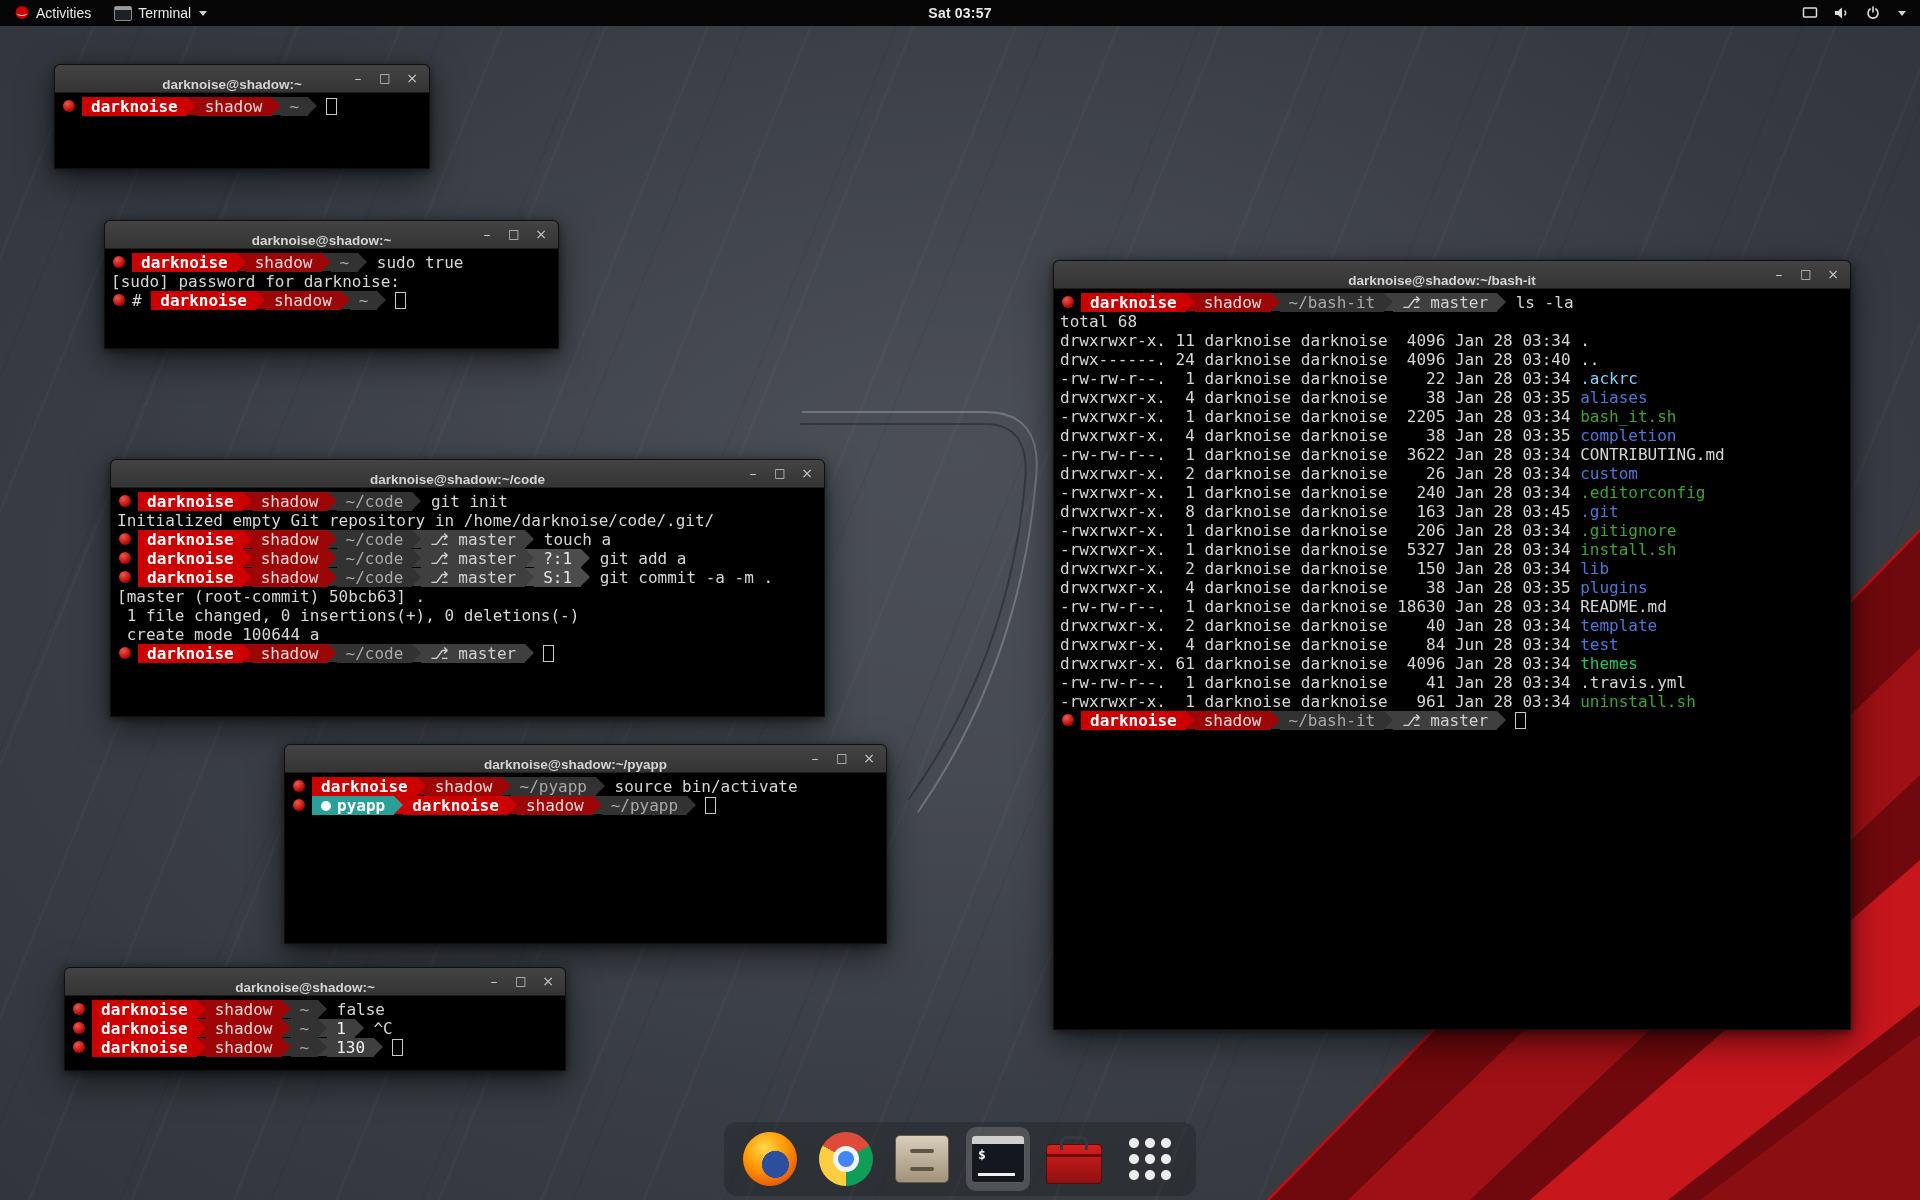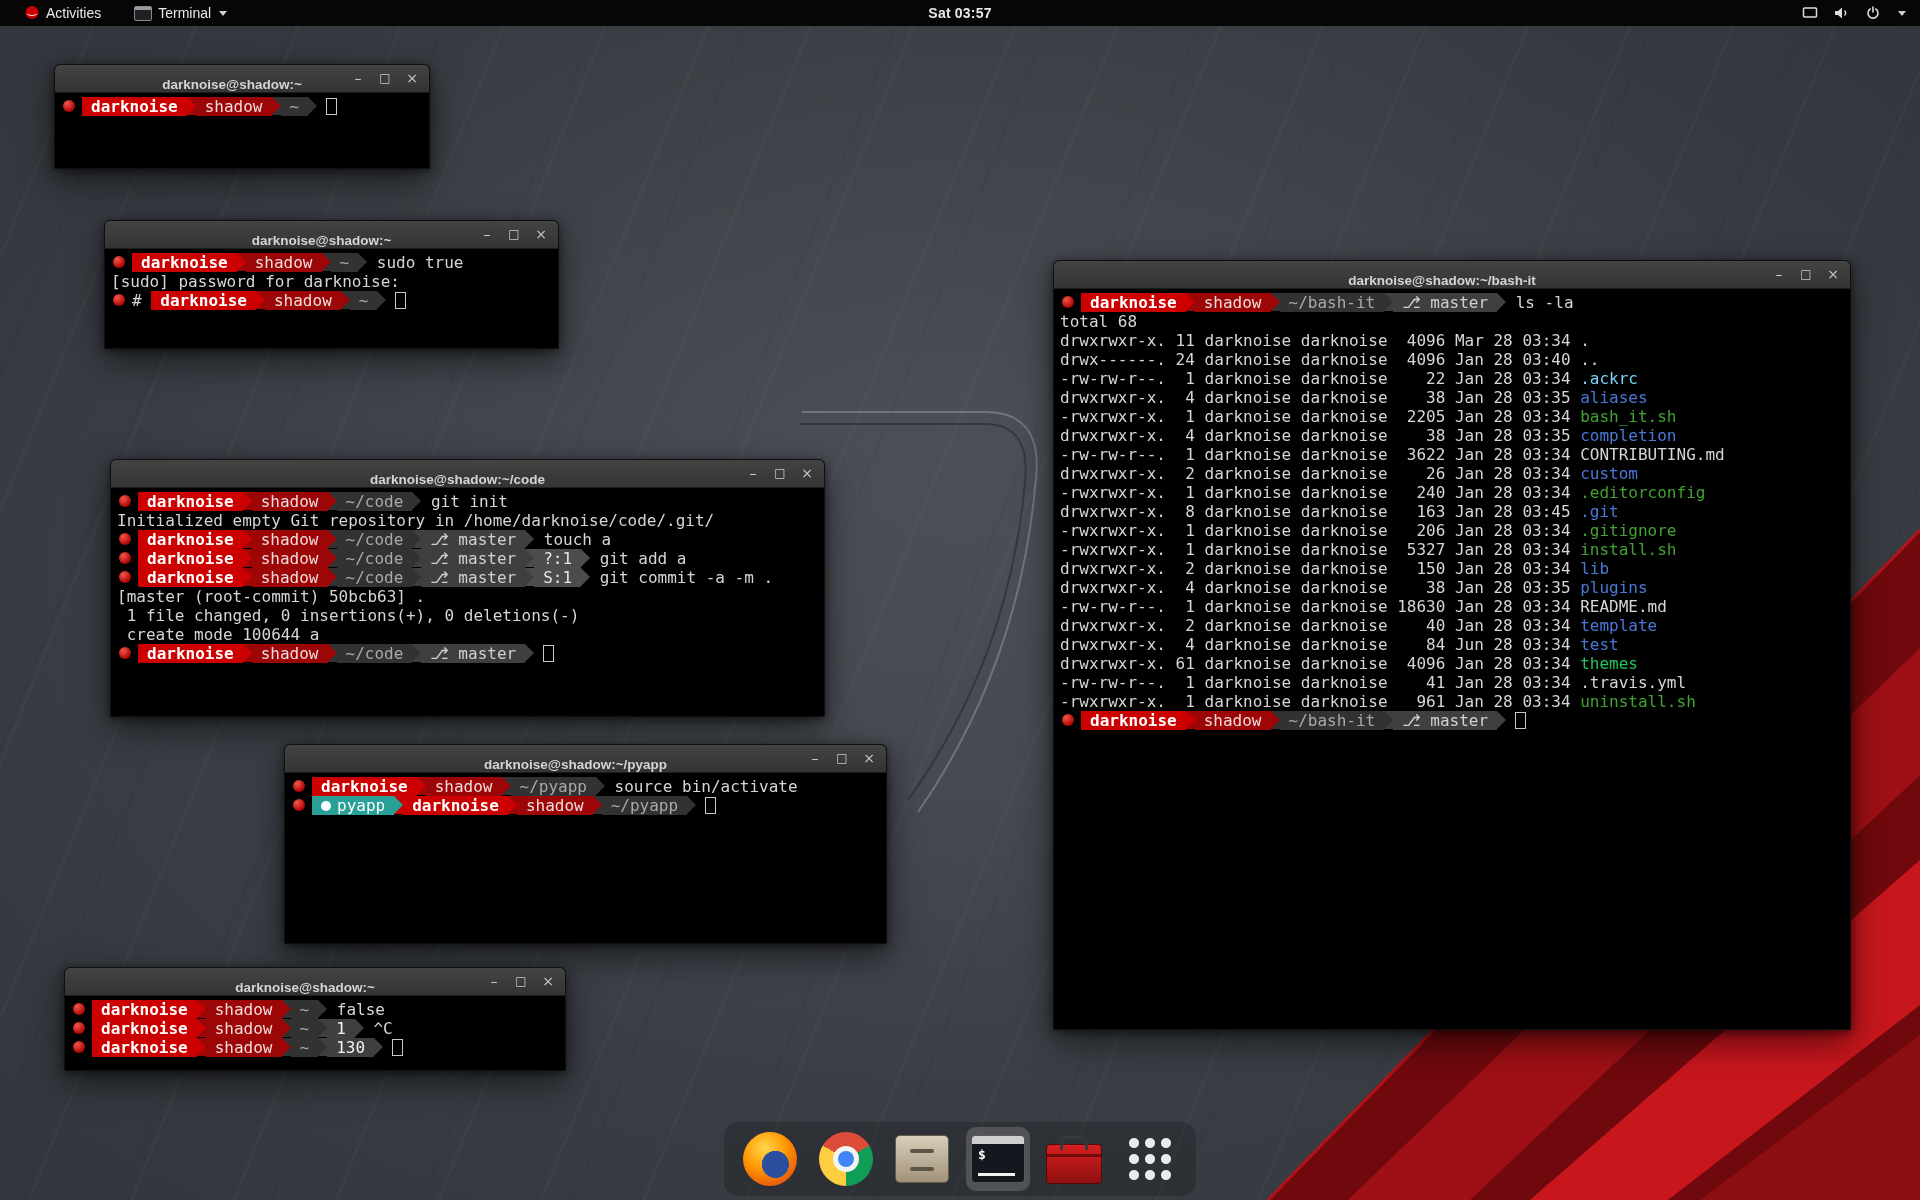--- a/index.html
+++ b/index.html
@@ -8,21 +8,21 @@
     background:
       radial-gradient(ellipse at 50% 38%, rgba(255,255,255,0.055), transparent 62%),
       repeating-linear-gradient(112deg, rgba(255,255,255,0.022) 0 3px, transparent 3px 95px),
       repeating-linear-gradient(112deg, rgba(0,0,0,0.05) 0 2px, transparent 2px 140px),
       radial-gradient(ellipse at 50% 50%, #41454c 20%, #32363c 100%);}
   .bg-svg{position:absolute;inset:0;z-index:0;pointer-events:none;}
 
   
   .topbar{position:absolute;top:0;left:0;right:0;height:26px;background:#060606;
     display:flex;align-items:center;color:#e8e8e8;font-size:14px;z-index:40;}
-  .tb-activities,.tb-appmenu{display:flex;align-items:center;gap:6px;height:100%;padding:0 24px;cursor:pointer;}
+  .tb-activities,.tb-appmenu{display:flex;align-items:center;gap:6px;height:100%;padding:0 14px;cursor:pointer;}
   .tb-appmenu{padding:0 9px;}
   .tb-clock{position:absolute;left:50%;transform:translateX(-50%);font-weight:bold;letter-spacing:.2px;}
   .tb-status{margin-left:auto;display:flex;align-items:center;gap:15px;padding-right:14px;height:100%;}
   .caret{width:0;height:0;border-left:4px solid transparent;border-right:4px solid transparent;border-top:5px solid #cfcfcf;display:inline-block;margin-left:2px;}
   .tmicon{width:16px;height:13px;background:#1d2024;border:1px solid #8a8a8a;border-radius:2px;position:relative;}
   .tmicon::before{content:"";position:absolute;top:0;left:0;right:0;height:3px;background:#9a9a9a;}
 
   
   .branding{position:absolute;left:1534px;top:100px;z-index:1;line-height:1.04;user-select:none;}
   .b-redhat{font-size:30px;font-weight:800;letter-spacing:2.5px;color:#4c515a;}
@@ -298,21 +298,21 @@
           <span class="pl-seg" style="background: rgb(204, 0, 0); color: rgb(255, 255, 255); font-weight: bold;">darknoise</span>
           <span class="pl-arrow" style="border-left-color: rgb(204, 0, 0); border-top-color: rgb(156, 6, 6); border-bottom-color: rgb(156, 6, 6);"></span>
           <span class="pl-seg" style="background: rgb(156, 6, 6); color: rgb(240, 220, 220);">shadow</span>
           <span class="pl-arrow" style="border-left-color: rgb(156, 6, 6); border-top-color: rgb(50, 50, 50); border-bottom-color: rgb(50, 50, 50);"></span>
           <span class="pl-seg" style="background: rgb(50, 50, 50); color: rgb(169, 169, 169);">~/pyapp</span>
           <span class="pl-arrow" style="border-left-color: rgb(50, 50, 50);"></span>
           <span class="ttext"> source bin/activate</span>
         </div>
         <div class="term-line">
           <span class="picon"></span>
-          <span class="pl-seg" style="background: rgb(42, 161, 152); color: rgb(255, 255, 255); font-weight: normal;"><span class="seg-icon"></span>pyapp</span>
+          <span class="pl-seg" style="background: rgb(42, 161, 152); color: rgb(255, 255, 255); font-weight: bold;"><span class="seg-icon"></span>pyapp</span>
           <span class="pl-arrow" style="border-left-color: rgb(42, 161, 152); border-top-color: rgb(204, 0, 0); border-bottom-color: rgb(204, 0, 0);"></span>
           <span class="pl-seg" style="background: rgb(204, 0, 0); color: rgb(255, 255, 255); font-weight: bold;">darknoise</span>
           <span class="pl-arrow" style="border-left-color: rgb(204, 0, 0); border-top-color: rgb(156, 6, 6); border-bottom-color: rgb(156, 6, 6);"></span>
           <span class="pl-seg" style="background: rgb(156, 6, 6); color: rgb(240, 220, 220);">shadow</span>
           <span class="pl-arrow" style="border-left-color: rgb(156, 6, 6); border-top-color: rgb(50, 50, 50); border-bottom-color: rgb(50, 50, 50);"></span>
           <span class="pl-seg" style="background: rgb(50, 50, 50); color: rgb(169, 169, 169);">~/pyapp</span>
           <span class="pl-arrow" style="border-left-color: rgb(50, 50, 50);"></span>
           <span class="cursor"></span>
         </div>
       </div>
@@ -384,21 +384,21 @@
           <span class="pl-seg" style="background: rgb(50, 50, 50); color: rgb(169, 169, 169);">~/bash-it</span>
           <span class="pl-arrow" style="border-left-color: rgb(50, 50, 50); border-top-color: rgb(63, 63, 63); border-bottom-color: rgb(63, 63, 63);"></span>
           <span class="pl-seg" style="background: rgb(63, 63, 63); color: rgb(208, 208, 208);">⎇ master</span>
           <span class="pl-arrow" style="border-left-color: rgb(63, 63, 63);"></span>
           <span class="ttext"> ls -la</span>
         </div>
         <div class="term-line">
           <span class="ttext">total 68</span>
         </div>
         <div class="term-line">
-          <span class="ttext">drwxrwxr-x. 11 darknoise darknoise  4096 Mar 28 03:34 </span>
+          <span class="ttext">drwxrwxr-x. 11 darknoise darknoise  4096 Jan 28 03:34 </span>
           <span class="ttext" style="color: rgb(214, 214, 214);">.</span>
         </div>
         <div class="term-line">
           <span class="ttext">drwx------. 24 darknoise darknoise  4096 Jan 28 03:40 </span>
           <span class="ttext" style="color: rgb(214, 214, 214);">..</span>
         </div>
         <div class="term-line">
           <span class="ttext">-rw-rw-r--.  1 darknoise darknoise    22 Jan 28 03:34 </span>
           <span class="ttext" style="color: #7dd3fc;">.ackrc</span>
         </div>

